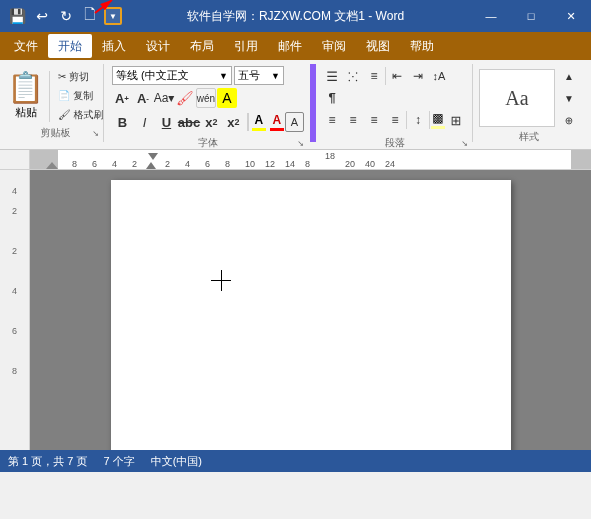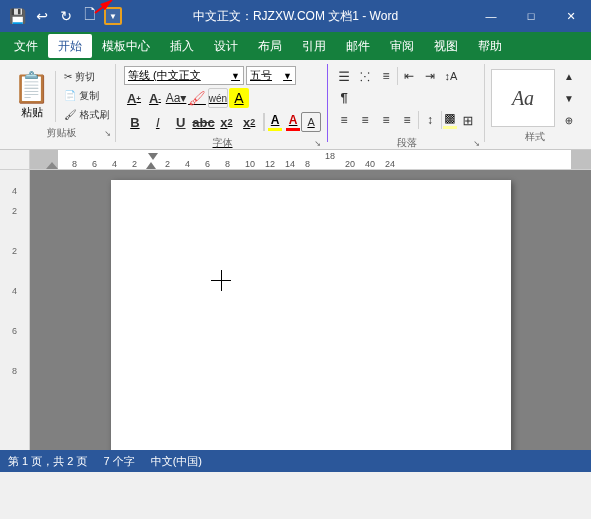--- a/index.html
+++ b/index.html
@@ -223,21 +223,21 @@
     
     .red-arrow-svg {
       position: absolute;
       top: -14px;
       right: -10px;
       pointer-events: none;
     }
 
     
     .ribbon-wrapper {
-      background: #15803d;
+      background: #a16207;
     }
 
     
     .rb-color-btn {
       display: flex; flex-direction: column; align-items: center;
       cursor: pointer;
     }
     .rb-color-bar {
       width: 14px; height: 3px; margin-top: 1px;
     }
@@ -268,33 +268,32 @@
         <defs>
           <marker id="arrowhead" markerWidth="6" markerHeight="4" refX="6" refY="2" orient="auto">
             <polygon points="0 0, 6 2, 0 4" fill="red"></polygon>
           </marker>
         </defs>
         <line x1="5" y1="18" x2="22" y2="5" stroke="red" stroke-width="2" marker-end="url(#arrowhead)"></line>
       </svg>
     </div>
   </div>
   <div class="title-center">
-    <span>中文正文：RJZXW.COM           文档1 - Word</span>
+    <span>软件自学网：RJZXW.COM           文档1 - Word</span>
   </div>
   <div class="win-controls">
     <div class="win-btn">—</div>
     <div class="win-btn">□</div>
     <div class="win-btn close">✕</div>
   </div>
 </div>
 
 <div class="menu-bar ribbon-wrapper">
   <div class="menu-item">文件</div>
   <div class="menu-item active">开始</div>
-  <div class="menu-item">模板中心</div>
   <div class="menu-item">插入</div>
   <div class="menu-item">设计</div>
   <div class="menu-item">布局</div>
   <div class="menu-item">引用</div>
   <div class="menu-item">邮件</div>
   <div class="menu-item">审阅</div>
   <div class="menu-item">视图</div>
   <div class="menu-item">帮助</div>
 </div>
 
@@ -312,21 +311,21 @@
           <div class="small-btn">📄 复制</div>
           <div class="small-btn">🖌 格式刷</div>
         </div>
       </div>
       <div style="font-size:10px; color:#666; display:flex; align-items:center; width:100%; justify-content:center; position:relative;">
         <span>剪贴板</span>
         <span style="position:absolute; right:0; font-size:8px; cursor:pointer;">↘</span>
       </div>
     </div>
 
-    <div style="display:flex; flex-direction:column; padding:2px 6px; border-right:1px solid #8b5cf6; min-width:210px;text-decoration:underline;">
+    <div style="display:flex; flex-direction:column; padding:2px 6px; border-right:6px solid #8b5cf6; min-width:210px;">
       <div style="display:flex; gap:2px; margin-bottom:3px; align-items:center;">
         <div style="border:1px solid #aaa; background:white; font-size:11px; padding:1px 3px; width:120px; cursor:pointer; display:flex; align-items:center; justify-content:space-between;">
           <span>等线 (中文正文</span>
             <span style="font-size:9px;">▼</span>
         </div>
         <div style="border:1px solid #aaa; background:white; font-size:11px; padding:1px 3px; width:50px; cursor:pointer; display:flex; align-items:center; justify-content:space-between;">
           <span>五号</span>
             <span style="font-size:9px;">▼</span>
         </div>
       </div>
@@ -389,21 +388,21 @@
         <div class="icon-btn" style="font-size:13px;">⊞</div>
       </div>
       <div style="font-size:10px; color:#666; display:flex; align-items:center; width:100%; justify-content:center; position:relative; margin-top:auto; padding-top:3px;">
         <span>段落</span>
         <span style="position:absolute; right:0; font-size:8px; cursor:pointer;">↘</span>
       </div>
     </div>
 
     <div style="display:flex; flex-direction:column; padding:2px 4px; flex:1;">
       <div style="display:flex; align-items:center; flex:1;">
-        <div style="border:1px solid #ccc; background:white; width:64px; height:58px; display:flex; align-items:center; justify-content:center;font-style:italic;">
+        <div style="border:1px solid #ccc; background:white; width:76px; height:58px; display:flex; align-items:center; justify-content:center;">
           <span class="aa-preview">Aa</span>
         </div>
         <div style="display:flex; flex-direction:column; margin-left:4px; gap:2px;">
           <div class="icon-btn" style="font-size:10px;">▲</div>
           <div class="icon-btn" style="font-size:10px;">▼</div>
           <div class="icon-btn" style="font-size:10px;">⊕</div>
         </div>
       </div>
       <div style="font-size:10px; color:#666; text-align:center;">样式</div>
     </div>
@@ -464,16 +463,16 @@
   <div class="doc-scroll">
     <div class="page" style="height:270px;">
 
       <div class="cursor-cross"></div>
       <div class="text-cursor"></div>
     </div>
   </div>
 </div>
 
 <div class="status-bar">
-  <span>第 1 页，共 2 页</span>
+  <span>第 1 页，共 7 页</span>
   <span>7 个字</span>
   <span>中文(中国)</span>
 </div>
 
 </body></html>

